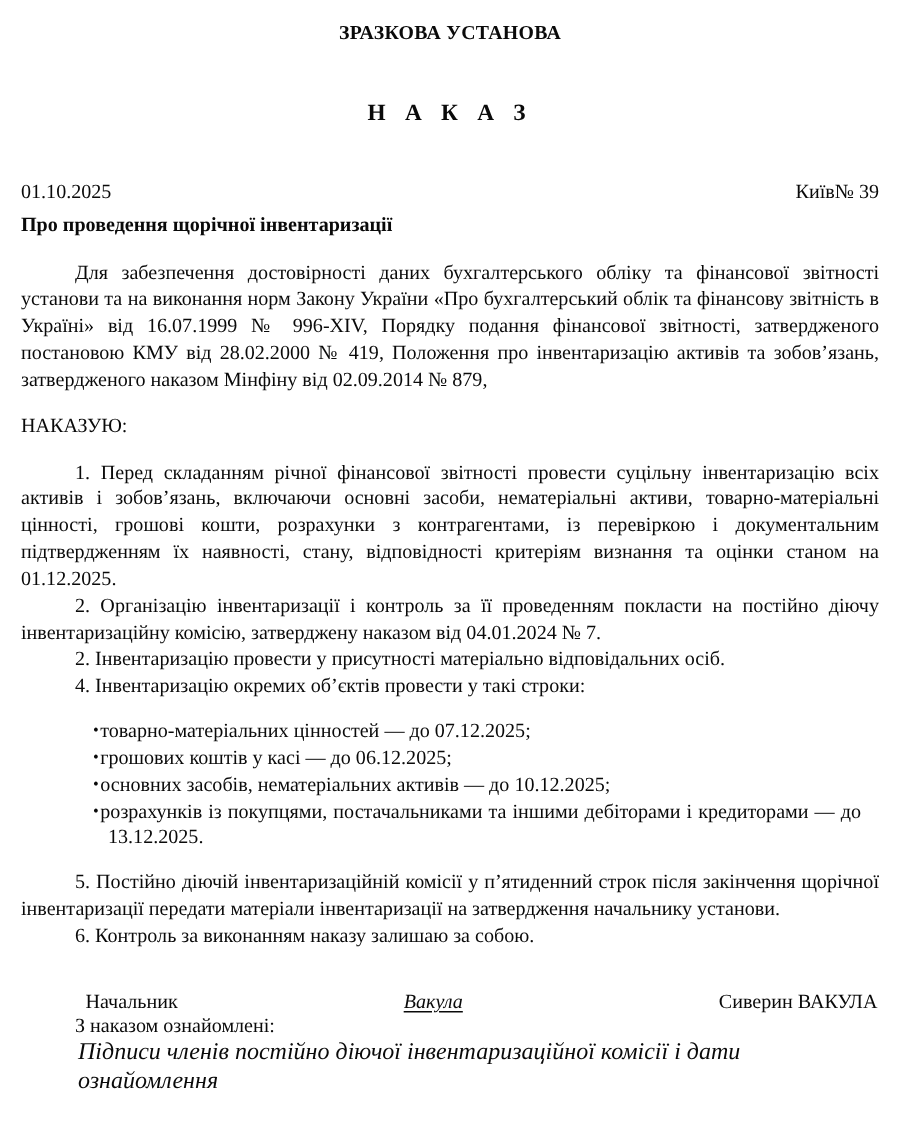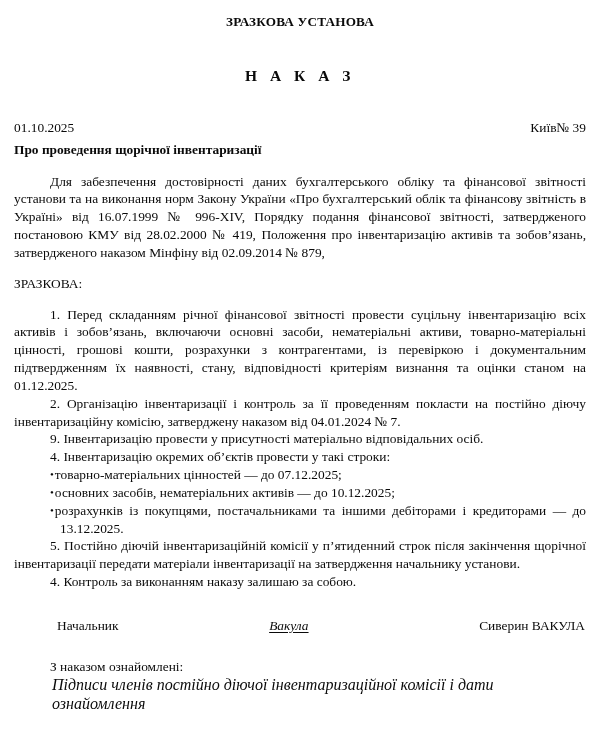--- a/index.html
+++ b/index.html
@@ -86,21 +86,21 @@
     text-indent: 0;
     text-align: left;
     line-height: 1.33;
   }
 
   p.item { margin-top: 0; }
   p.item-first { margin-top: 13px; }
 
   ul.bullets {
     list-style: none;
-    margin: 0;
+    margin: 12px;
     padding: 0;
   }
   ul.bullets li {
     margin: 0;
     padding: 0 0 0 46px;
     text-indent: -10px;
     text-align: justify;
     line-height: 1.33;
   }
   ul.bullets li .bullet-glyph {
@@ -127,21 +127,20 @@
     margin-left: -20px;
   }
   .sign-autograph span {
     text-decoration: underline;
     text-underline-offset: 2px;
   }
   .sign-name { flex: 0 0 auto; }
 
   .ack-line {
     font-size: 13.4px;
-    margin-top: 25px;
     padding-left: 36px;
     line-height: 1.2;
   }
 
   .note-line {
     font-size: 16px;
     font-style: italic;
     padding-left: 38px;
     line-height: 1.2;
   }
@@ -160,35 +159,36 @@
     <span class="meta-place">Київ</span>
     <span class="meta-number">№ 39</span>
   </div>
 
   <div class="subject">Про проведення щорічної інвентаризації</div>
 
   <div class="body-text">
 
     <p class="para preamble">Для забезпечення достовірності даних бухгалтерського обліку та фінансової звітності установи та на виконання норм Закону України «Про бухгалтерський облік та фінансову звітність в Україні» від 16.07.1999 № 996-XIV, Порядку подання фінансової звітності, затвердженого постановою КМУ від 28.02.2000 № 419, Положення про інвентаризацію активів та зобов’язань, затвердженого наказом Мінфіну від 02.09.2014 № 879,</p>
 
-    <p class="order-word">ЗРАЗКОВА:</p>
+    <p class="order-word">НАКАЗУЮ:</p>
 
     <p class="para item item-first">1. Перед складанням річної фінансової звітності провести суцільну інвентаризацію всіх активів і зобов’язань, включаючи основні засоби, нематеріальні активи, товарно-матеріальні цінності, грошові кошти, розрахунки з контрагентами, із перевіркою і документальним підтвердженням їх наявності, стану, відповідності критеріям визнання та оцінки станом на 01.12.2025.</p>
     <p class="para item">2. Організацію інвентаризації і контроль за її проведенням покласти на постійно діючу інвентаризаційну комісію, затверджену наказом від 04.01.2024 № 7.</p>
-    <p class="para item">9. Інвентаризацію провести у присутності матеріально відповідальних осіб.</p>
+    <p class="para item">2. Інвентаризацію провести у присутності матеріально відповідальних осіб.</p>
     <p class="para item">4. Інвентаризацію окремих об’єктів провести у такі строки:</p>
 
     <ul class="bullets">
       <li><span class="bullet-glyph">•</span><span>товарно-матеріальних цінностей — до 07.12.2025;</span></li>
+      <li><span class="bullet-glyph">•</span><span>грошових коштів у касі — до 06.12.2025;</span></li>
       <li><span class="bullet-glyph">•</span><span>основних засобів, нематеріальних активів — до 10.12.2025;</span></li>
       <li><span class="bullet-glyph">•</span><span>розрахунків із покупцями, постачальниками та іншими дебіторами і кредиторами — до 13.12.2025.</span></li>
     </ul>
 
     <p class="para item">5. Постійно діючій інвентаризаційній комісії у п’ятиденний строк після закінчення щорічної інвентаризації передати матеріали інвентаризації на затвердження начальнику установи.</p>
-    <p class="para item">4. Контроль за виконанням наказу залишаю за собою.</p>
+    <p class="para item">6. Контроль за виконанням наказу залишаю за собою.</p>
 
   </div>
 
   <div class="sign-row">
     <span class="sign-role">Начальник</span>
     <span class="sign-autograph"><span>Вакула</span></span>
     <span class="sign-name">Сиверин ВАКУЛА</span>
   </div>
 
   <div class="ack-line">З наказом ознайомлені:</div>

